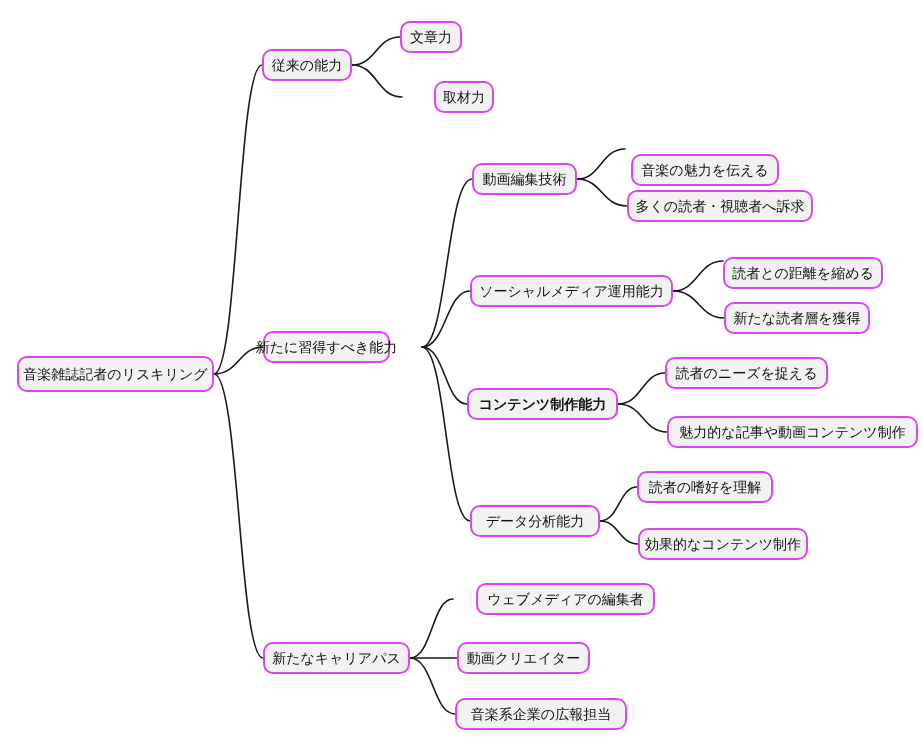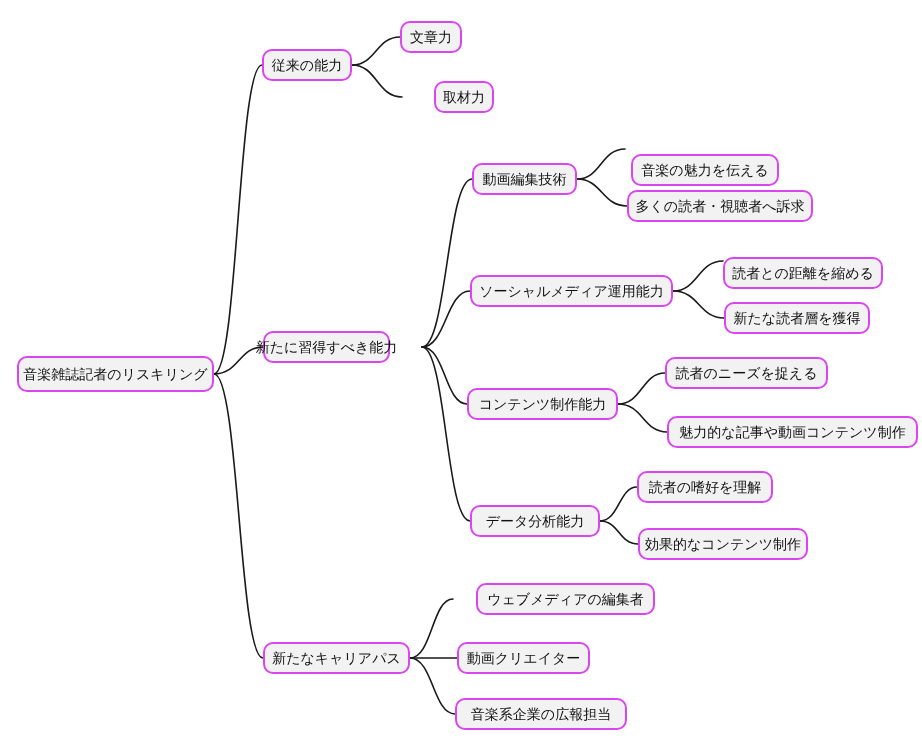--- a/index.html
+++ b/index.html
@@ -87,21 +87,21 @@
   <div class="node" style="left:631px; top:133px; width:148px; height:32px;margin-top:21px;">音楽の魅力を伝える</div>
 
   <div class="node" style="left:627px; top:190px; width:186px; height:32px;">多くの読者・視聴者へ訴求</div>
 
   <div class="node" style="left:470px; top:275px; width:203px; height:32px;">ソーシャルメディア運用能力</div>
 
   <div class="node" style="left:723px; top:245px; width:160px; height:32px;margin-top:12px;">読者との距離を縮める</div>
 
   <div class="node" style="left:724px; top:302px; width:146px; height:32px;">新たな読者層を獲得</div>
 
-  <div class="node" style="left:467px; top:388px; width:151px; height:32px;">コンテンツ制作能力</div>
+  <div class="node" style="left:467px; top:388px; width:151px; height:32px;font-weight:bold;">コンテンツ制作能力</div>
 
   <div class="node" style="left:665px; top:357px; width:163px; height:32px;">読者のニーズを捉える</div>
 
   <div class="node" style="left:667px; top:416px; width:251px; height:32px;text-align:center;">魅力的な記事や動画コンテンツ制作</div>
 
   <div class="node" style="left:470px; top:505px; width:130px; height:32px;">データ分析能力</div>
 
   <div class="node" style="left:637px; top:471px; width:136px; height:32px;">読者の嗜好を理解</div>
 
   <div class="node" style="left:638px; top:528px; width:170px; height:32px;">効果的なコンテンツ制作</div>

